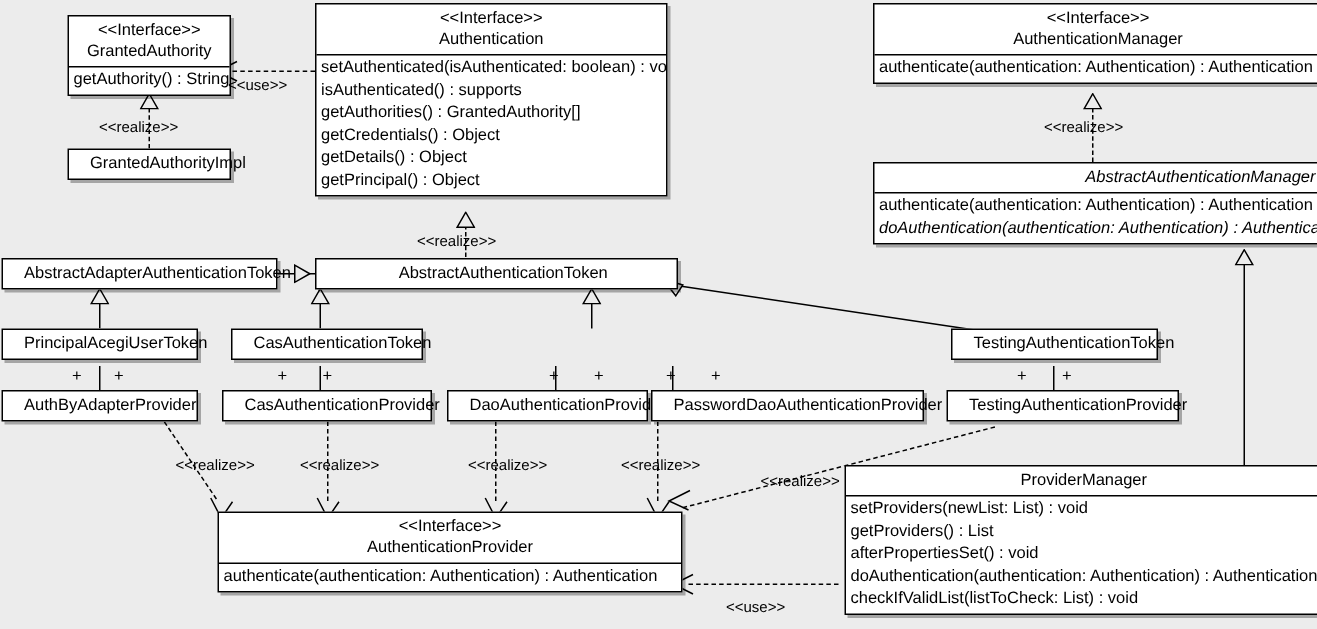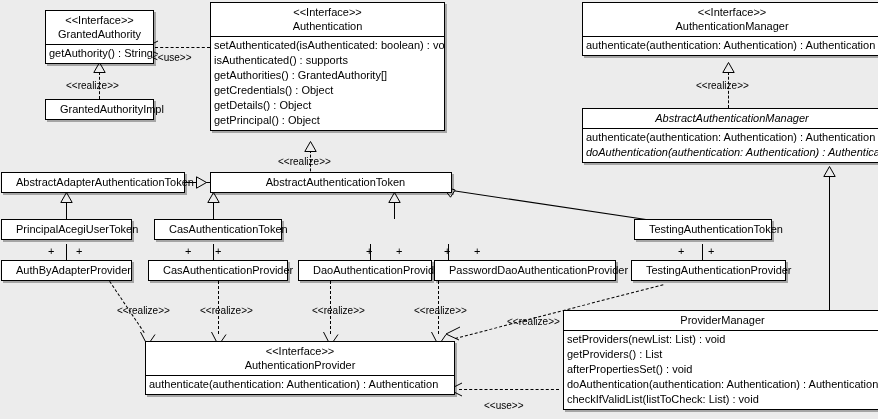--- a/index.html
+++ b/index.html
@@ -28,21 +28,21 @@
     padding: 2px 4px 3px 4px;
     text-align: center;
     font-size: 11px;
     line-height: 14px;
     color: #000;
     white-space: nowrap;
   }
   .hdr .stereo { display: block; }
   .hdr .nm { display: block; }
   .hdr.abstract .nm,
-  .hdr.abstract-only { font-style: italic; }
+  .hdr.abstract-only { font-style: italic; text-align: right; }
   .sep {
     border-top: 1px solid #000;
     height: 0;
     font-size: 0;
     line-height: 0;
   }
   .ops {
     padding: 1px 0 2px 0;
   }
   .op {

